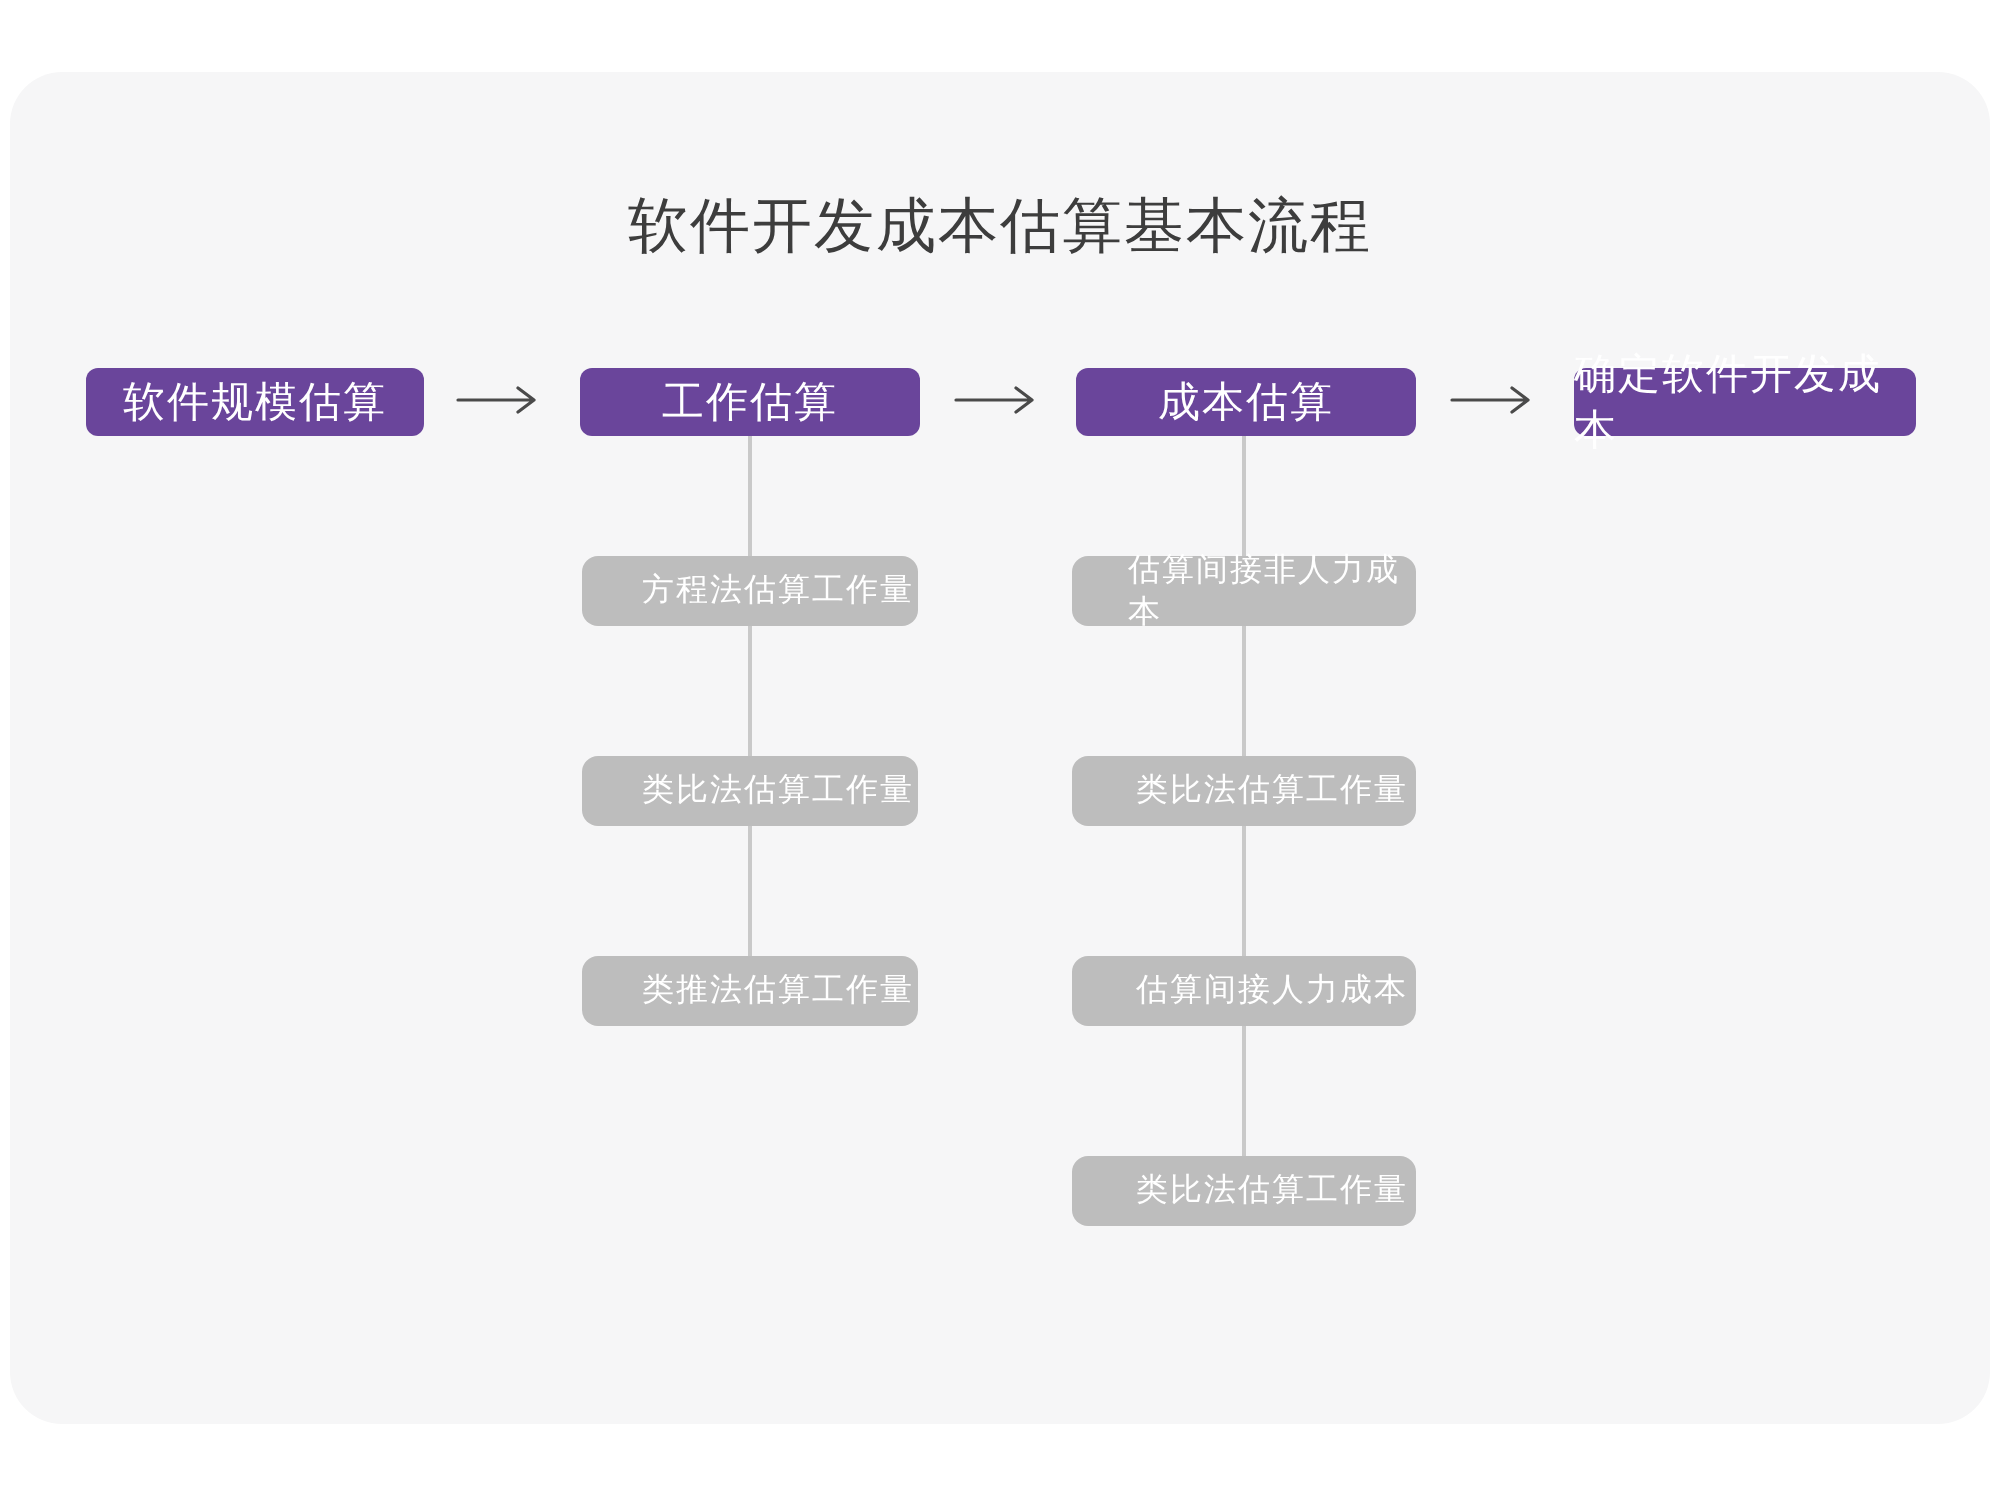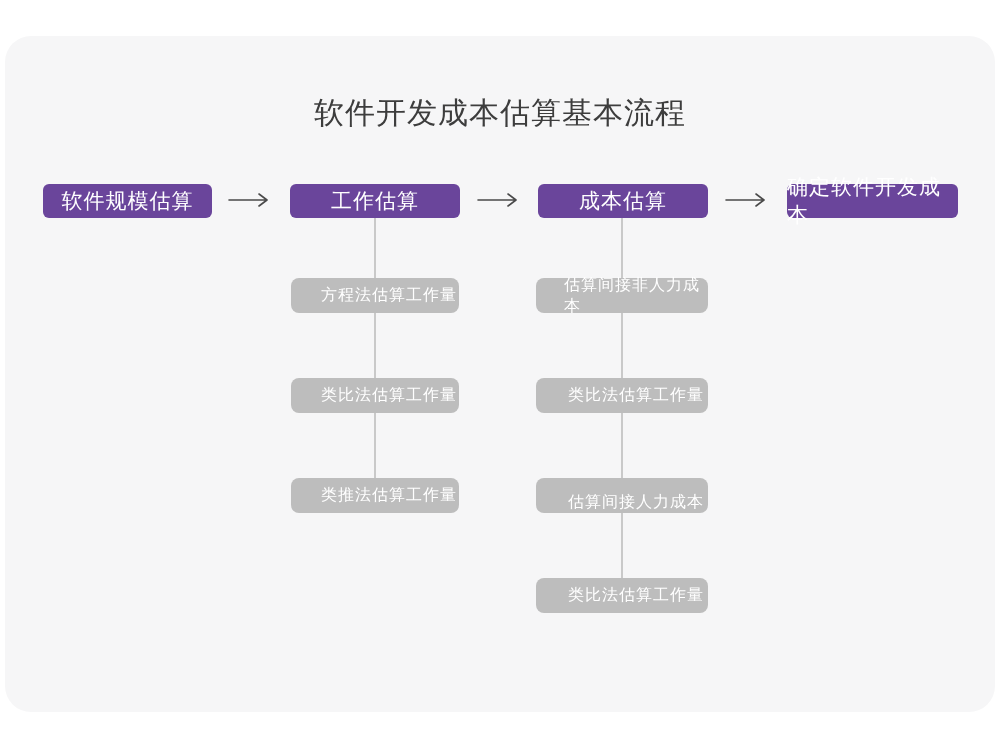--- a/index.html
+++ b/index.html
@@ -116,20 +116,20 @@
   <div class="node-sub" style="left:291px; top:478px; width:168px;justify-content:center;">
     <span>类推法估算工作量</span>
   </div>
 
   <div class="node-sub" style="left:536px; top:278px; width:172px;justify-content:flex-end;">
     <span>估算间接非人力成本</span>
   </div>
   <div class="node-sub" style="left:536px; top:378px; width:172px;">
     <span>类比法估算工作量</span>
   </div>
-  <div class="node-sub" style="left:536px; top:478px; width:172px;align-items:flex-end;">
+  <div class="node-sub" style="left:536px; top:478px; width:172px;">
     <span>估算间接人力成本</span>
   </div>
   <div class="node-sub" style="left:536px; top:578px; width:172px;">
     <span>类比法估算工作量</span>
   </div>
 
 </div>
 
 </body></html>

